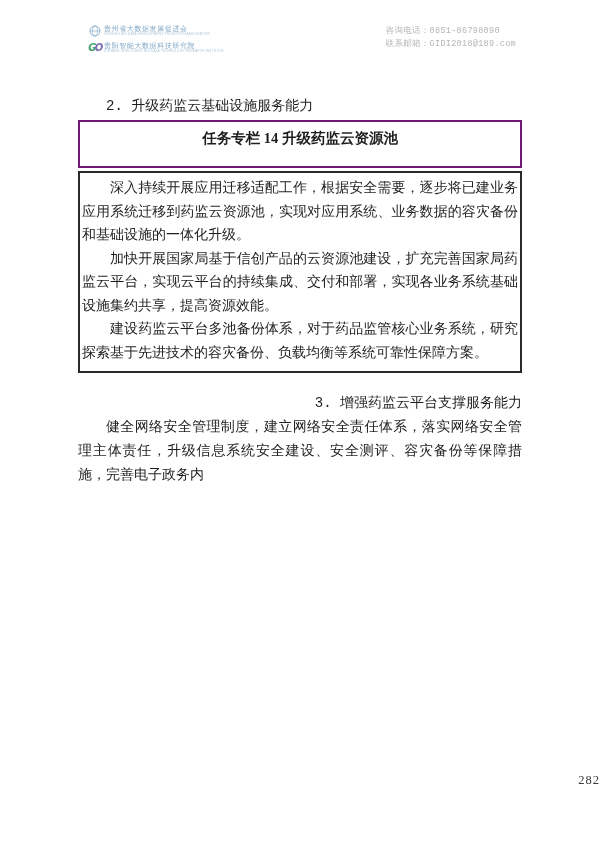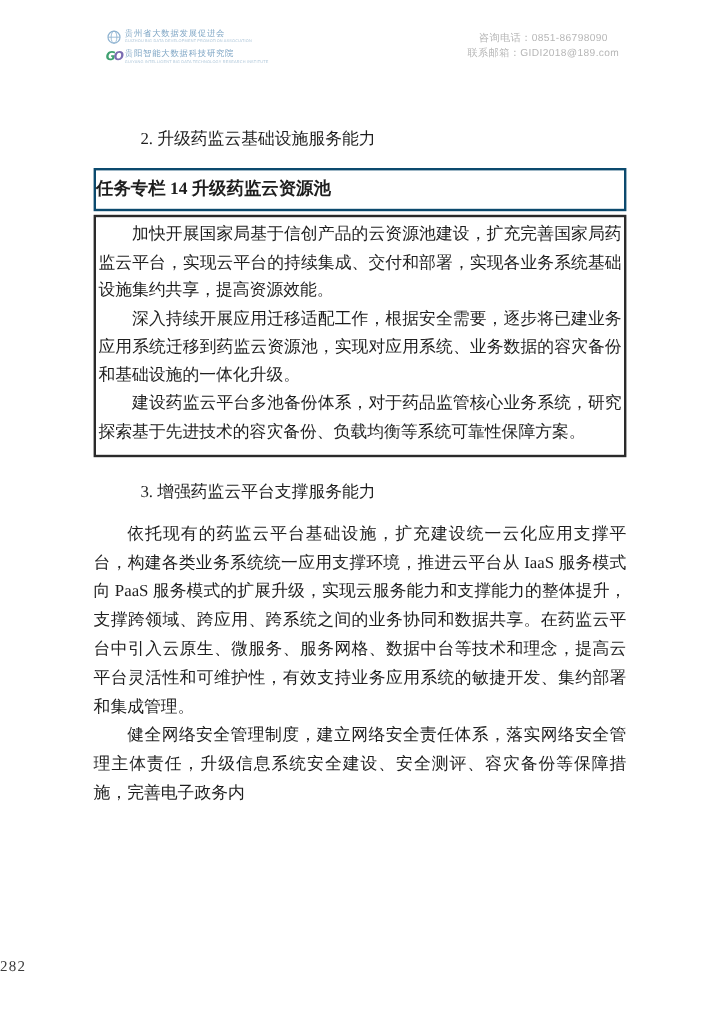--- a/index.html
+++ b/index.html
@@ -9,36 +9,36 @@
   
   .header{position:absolute;top:25px;left:89px;right:84px;display:flex;justify-content:space-between;align-items:flex-start;}
   .logo-row{display:flex;align-items:center;gap:3px;margin-bottom:4px;}
   .logo-icon{width:12px;height:12px;flex:none;display:flex;align-items:center;justify-content:center;}
   .go-mark{font-family:"DejaVu Sans",sans-serif;font-weight:bold;font-size:10px;letter-spacing:-1.5px;font-style:italic;}
   .mark-g{color:#3fa070;}
   .mark-o{color:#7b6cb1;}
   .logo-text{display:flex;flex-direction:column;line-height:1.15;}
   .logo-cn{font-size:7px;color:#7fa6c5;letter-spacing:0.6px;font-family:"Liberation Sans",sans-serif;}
   .logo-en{font-size:4px;color:#aec6d9;letter-spacing:0.2px;transform:scale(0.8);transform-origin:left top;font-family:"Liberation Sans",sans-serif;white-space:nowrap;}
-  .contact{font-family:Liberation Sans, sans-serif;font-size:8.5px;color:#b6b6b6;line-height:13px;letter-spacing:0.3px;text-align:center;}
+  .contact{font-family:Liberation Mono, monospace;font-size:8.5px;color:#b6b6b6;line-height:13px;letter-spacing:0.3px;text-align:left;}
 
   
   .content{position:absolute;left:78px;width:444px;top:94px;color:#1e1e1e;}
   .para{margin:0;font-size:14px;line-height:24px;text-align:justify;text-indent:2em;}
-  .heading{margin:11px;font-size:14px;line-height:24px;text-indent:2em;}
+  .heading{margin:0;font-size:14px;line-height:24px;text-indent:2em;font-family:Liberation Mono, monospace;}
   .kai-heading{font-style:italic;font-weight:600;letter-spacing:1px;}
 
-  .task-title-box{margin-top:2px;border:2px solid #0c4a6e;font-weight:bold;font-size:14.5px;line-height:19px;padding:7px 0 6px;}
+  .task-title-box{margin-top:2px;border:2px solid #701a75;text-align:center;font-weight:bold;font-size:14.5px;line-height:19px;padding:7px 0 18px;}
   .task-body-box{margin-top:3px;border:2px solid #2a2a2a;padding:3px 2px 7px;}
   .task-body-box .para{line-height:23.5px;}
 
-  .mt18{margin-top:18px;}
+  .mt18{margin-top:18px;text-align:right;}
 
   
-  .footer{position:absolute;bottom:34px;left:0;right:0;text-align:left;margin-top:11px;}
+  .footer{position:absolute;bottom:60px;left:0;right:0;text-align:right;margin-top:11px;}
   .page-number{font-size:12.5px;color:#3c3c3c;letter-spacing:1px;}
 </style>
 </head>
 <body>
 
 <div class="page">
 
   <header class="header">
     <div class="logos">
       <div class="logo-row">
@@ -69,27 +69,26 @@
       <div>咨询电话：0851-86798090</div>
       <div>联系邮箱：GIDI2018@189.com</div>
     </div>
   </header>
 
   <main class="content">
     <p class="heading">2. 升级药监云基础设施服务能力</p>
 
     <div class="task-title-box">任务专栏 14 升级药监云资源池</div>
     <div class="task-body-box">
+      <p class="para">深入持续开展应用迁移适配工作，根据安全需要，逐步将已建业务应用系统迁移到药监云资源池，实现对应用系统、业务数据的容灾备份和基础设施的一体化升级。</p>
       <p class="para">加快开展国家局基于信创产品的云资源池建设，扩充完善国家局药监云平台，实现云平台的持续集成、交付和部署，实现各业务系统基础设施集约共享，提高资源效能。</p>
-      <p class="para">深入持续开展应用迁移适配工作，根据安全需要，逐步将已建业务应用系统迁移到药监云资源池，实现对应用系统、业务数据的容灾备份和基础设施的一体化升级。</p>
       <p class="para">建设药监云平台多池备份体系，对于药品监管核心业务系统，研究探索基于先进技术的容灾备份、负载均衡等系统可靠性保障方案。</p>
     </div>
 
     <p class="heading mt18">3. 增强药监云平台支撑服务能力</p>
-    <p class="para">依托现有的药监云平台基础设施，扩充建设统一云化应用支撑平台，构建各类业务系统统一应用支撑环境，推进云平台从 IaaS 服务模式向 PaaS 服务模式的扩展升级，实现云服务能力和支撑能力的整体提升，支撑跨领域、跨应用、跨系统之间的业务协同和数据共享。在药监云平台中引入云原生、微服务、服务网格、数据中台等技术和理念，提高云平台灵活性和可维护性，有效支持业务应用系统的敏捷开发、集约部署和集成管理。</p>
 
     <p class="para">健全网络安全管理制度，建立网络安全责任体系，落实网络安全管理主体责任，升级信息系统安全建设、安全测评、容灾备份等保障措施，完善电子政务内</p>
   </main>
 
   <footer class="footer">
     <span class="page-number">282</span>
   </footer>
 
 </div>
 

